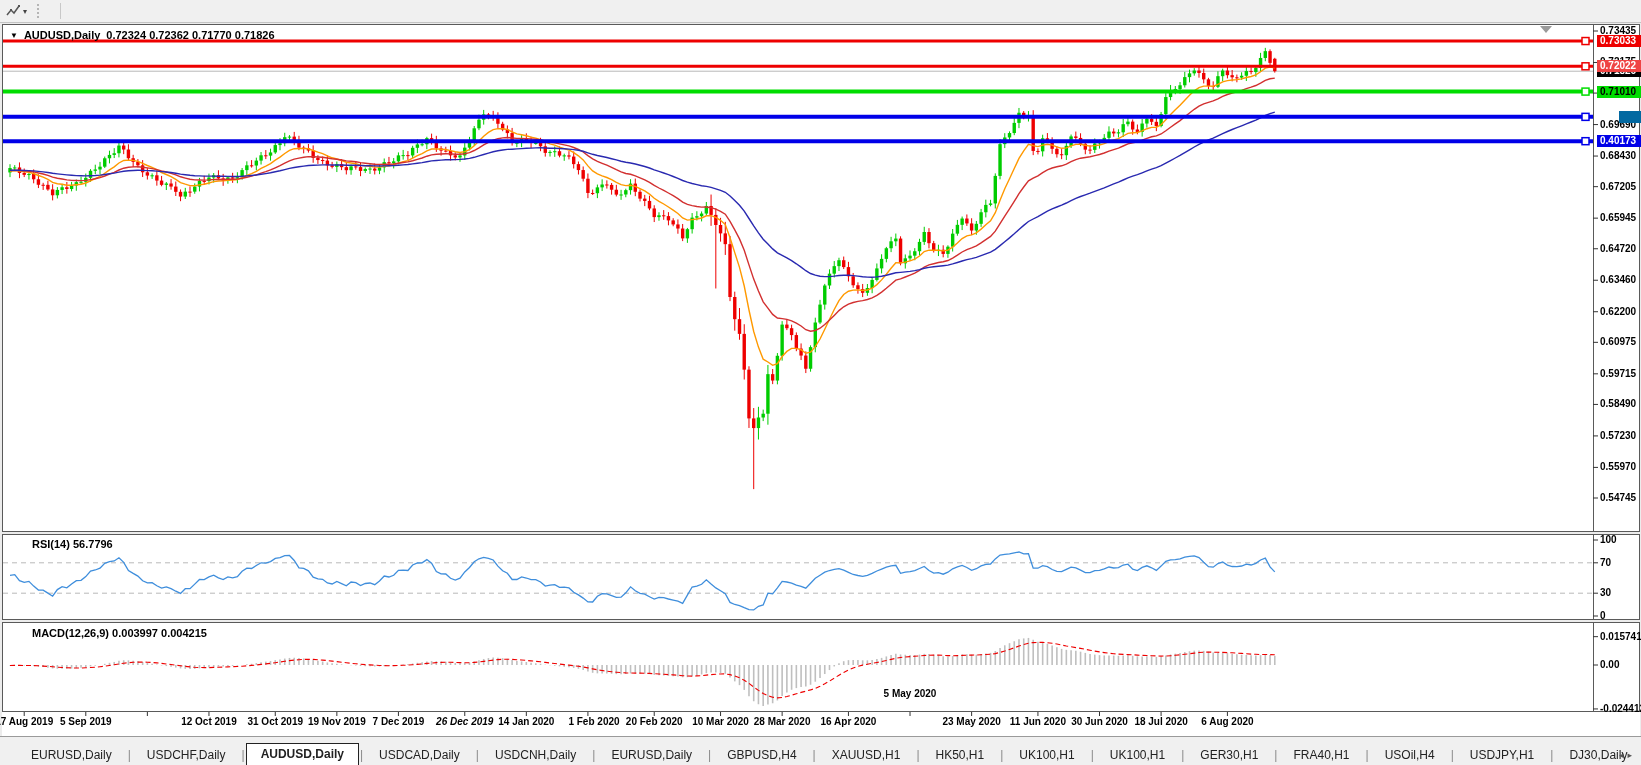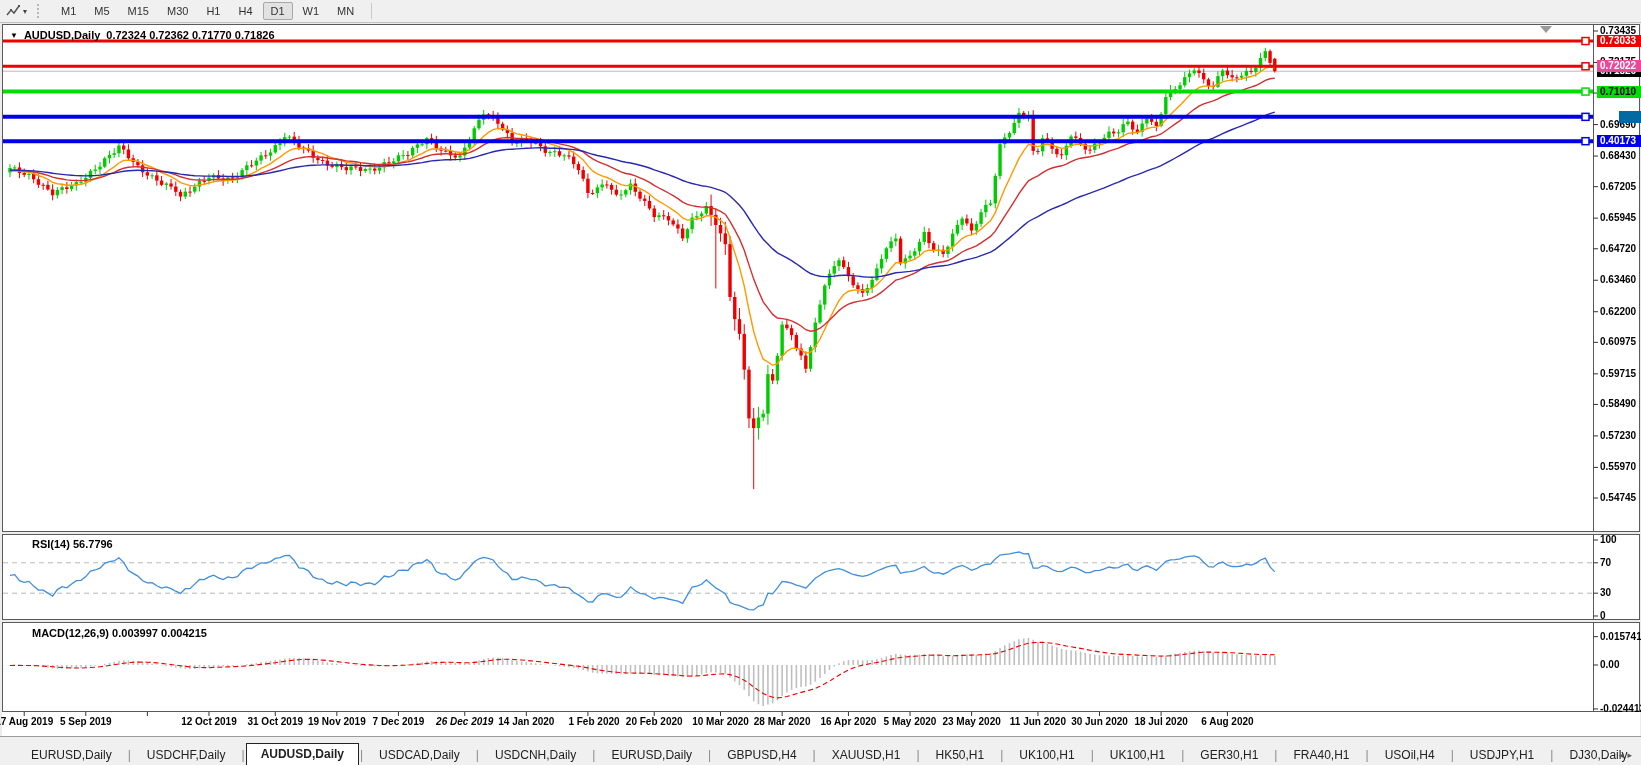--- a/index.html
+++ b/index.html
@@ -47,31 +47,20 @@
   <div id="toolbar">
     <span class="tool-icon">
       <svg width="15" height="14" viewBox="0 0 15 14">
         <polyline points="1,11 5,6 8,9 13,2" fill="none" stroke="#555" stroke-width="1.5"></polyline>
         <rect x="4" y="5" width="2" height="2" fill="#555"></rect>
           <rect x="12" y="1" width="2" height="2" fill="#555"></rect>
       </svg>
     </span>
     <span class="caret">▾</span>
     <span class="handle"></span>
-    <span id="tf-buttons" style="display:flex;">
-        <span class="tfbtn">M1</span>
-        <span class="tfbtn">M5</span>
-        <span class="tfbtn">M15</span>
-        <span class="tfbtn">M30</span>
-        <span class="tfbtn">H1</span>
-        <span class="tfbtn">H4</span>
-        <span class="tfbtn active">D1</span>
-        <span class="tfbtn">W1</span>
-        <span class="tfbtn">MN</span>
-      </span>
     <span class="vsep"></span>
   </div>
 
   <div class="panel" id="main-panel"></div>
   <div class="panel" id="rsi-panel"></div>
   <div class="panel" id="macd-panel"></div>
   <div id="date-strip"></div>
 
   <svg id="plot" width="1641" height="765">
       <defs>
@@ -987,21 +976,21 @@
       <div class="axis-lab" style="left: 1600px; top: 274.242px;">0.63460</div>
       <div class="axis-lab" style="left: 1600px; top: 305.725px;">0.62200</div>
       <div class="axis-lab" style="left: 1600px; top: 336.333px;">0.60975</div>
       <div class="axis-lab" style="left: 1600px; top: 367.816px;">0.59715</div>
       <div class="axis-lab" style="left: 1600px; top: 398.425px;">0.58490</div>
       <div class="axis-lab" style="left: 1600px; top: 429.908px;">0.57230</div>
       <div class="axis-lab" style="left: 1600px; top: 461.391px;">0.55970</div>
       <div class="axis-lab" style="left: 1600px; top: 492px;">0.54745</div>
       <div class="badge" style="left: 1597px; top: 65.2035px; background: rgb(0, 0, 0); color: rgb(255, 255, 255);">0.71826</div>
       <div class="badge" style="left: 1597px; top: 35.0446px; background: rgb(238, 0, 0); color: rgb(255, 255, 255);">0.73033</div>
-      <div class="badge" style="left: 1597px; top: 60.3061px; background: #ec4899; color: rgb(255, 255, 255);">0.72022</div>
+      <div class="badge" style="left: 1597px; top: 60.3061px; background: #ef4444; color: rgb(255, 255, 255);">0.72022</div>
       <div class="badge" style="left: 1597px; top: 85.5926px; background: rgb(0, 221, 0); color: rgb(0, 0, 0);">0.71010</div>
       <div class="badge" style="left: 1619px; top: 110.854px; background: #0369a1; color: rgb(255, 255, 255); padding-left: 32px;">0.69999</div>
       <div class="badge" style="left: 1597px; top: 135.191px; background: rgb(0, 0, 232); color: rgb(255, 255, 255);">0.40173</div>
       <div class="axis-lab" style="left: 1600px; top: 534px;">100</div>
       <div class="axis-lab" style="left: 1600px; top: 556.8px;">70</div>
       <div class="axis-lab" style="left: 1600px; top: 587.2px;">30</div>
       <div class="axis-lab" style="left: 1600px; top: 610px;">0</div>
       <div class="axis-lab" style="left: 1600px; top: 630.666px;">0.015741</div>
       <div class="axis-lab" style="left: 1600px; top: 659px;">0.00</div>
       <div class="axis-lab" style="left: 1600px; top: 702.942px;">-0.024412</div>
@@ -1012,21 +1001,21 @@
       <div class="date-lab" style="left: 275.272px; top: 716px;">31 Oct 2019</div>
       <div class="date-lab" style="left: 336.853px; top: 716px;">19 Nov 2019</div>
       <div class="date-lab" style="left: 398.434px; top: 716px;">7 Dec 2019</div>
       <div class="date-lab" style="left: 464.752px; top: 716px; font-style: italic;">26 Dec 2019</div>
       <div class="date-lab" style="left: 526.333px; top: 716px;">14 Jan 2020</div>
       <div class="date-lab" style="left: 594px; top: 716px;">1 Feb 2020</div>
       <div class="date-lab" style="left: 654.232px; top: 716px;">20 Feb 2020</div>
       <div class="date-lab" style="left: 720.55px; top: 716px;">10 Mar 2020</div>
       <div class="date-lab" style="left: 782.131px; top: 716px;">28 Mar 2020</div>
       <div class="date-lab" style="left: 848.449px; top: 716px;">16 Apr 2020</div>
-      <div class="date-lab" style="left: 910.03px; top: 716px;">5 May 2020</div>
+      <div class="date-lab" style="left: 910.03px; top: 688px;">5 May 2020</div>
       <div class="date-lab" style="left: 971.611px; top: 716px; text-align: right;">23 May 2020</div>
       <div class="date-lab" style="left: 1037.93px; top: 716px;">11 Jun 2020</div>
       <div class="date-lab" style="left: 1099.51px; top: 716px;">30 Jun 2020</div>
       <div class="date-lab" style="left: 1161.09px; top: 716px;">18 Jul 2020</div>
       <div class="date-lab" style="left: 1227.41px; top: 716px;">6 Aug 2020</div>
     </div>
 
   <div id="tabbar">
     <div id="tabs">
         <span class="tab">EURUSD,Daily</span>

